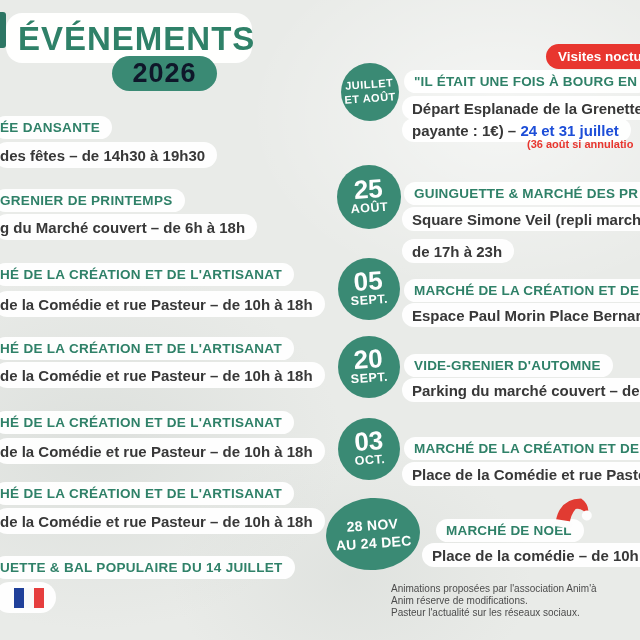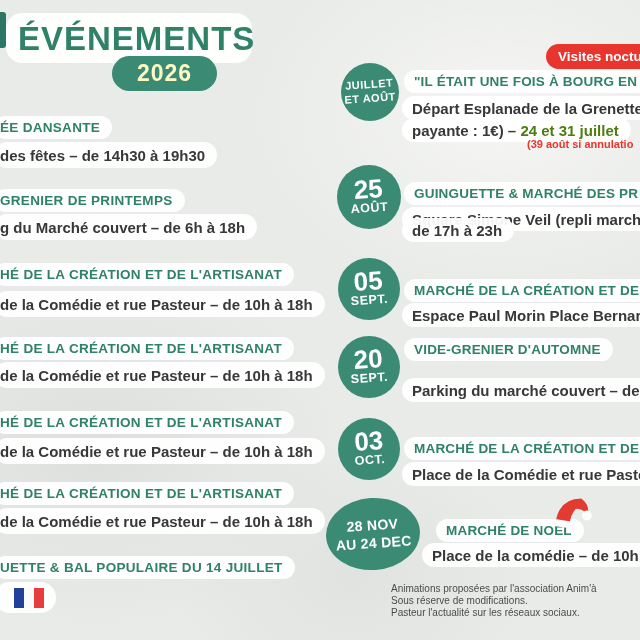--- a/index.html
+++ b/index.html
@@ -10,29 +10,29 @@
       radial-gradient(380px 280px at 15% 70%, rgba(205,210,206,.45), rgba(205,210,206,0) 65%),
       radial-gradient(300px 220px at 55% 90%, rgba(210,214,210,.4), rgba(210,214,210,0) 60%),
       #e9ebe8;
     font-family:"Liberation Sans", sans-serif;
   }
   .abs{position:absolute;}
   
   .hdr-box{left:6px;top:13px;width:246px;height:50px;background:rgba(255,255,255,.96);border-radius:16px;}
   .hdr-title{left:18px;top:20px;font-size:33px;font-weight:800;color:#2f8168;letter-spacing:1px;white-space:nowrap;}
   .year-pill{left:112px;top:56px;width:105px;height:35px;background:#3a8a74;border-radius:18px;
-    display:flex;align-items:center;justify-content:center;color:#fef9c3;font-weight:800;font-size:23px;letter-spacing:1px;}
+    display:flex;align-items:center;justify-content:center;color:#0f172a;font-weight:800;font-size:27px;letter-spacing:1px;}
   .corner-sliver{left:0;top:12px;width:6px;height:36px;background:#2d7664;border-radius:0 3px 3px 0;}
   
   .pill{background:rgba(255,255,255,.94);border-radius:16px;white-space:nowrap;line-height:1;}
   .ltitle{padding:5px 12px 4px 6px;left:-6px;font-size:13.5px;font-weight:800;color:#2f8168;letter-spacing:.3px;}
   .ldet{padding:6px 12px 5px 6px;left:-6px;font-size:15px;font-weight:700;color:#383838;}
   .rtitle{padding:5px 12px 4px 10px;font-size:13.5px;font-weight:800;color:#2f8168;letter-spacing:.2px;}
   .rdet{padding:5px 12px 4px 10px;font-size:15px;font-weight:700;color:#383838;}
-  .red-txt{color:#4d7c0f;}
+  .red-txt{color:#1d4ed8;}
   .rsmall{font-size:11px;font-weight:700;color:#e8362f;background:transparent;padding:0;}
   
   .circle{background:#3a8a74;border-radius:50%;display:flex;flex-direction:column;align-items:center;justify-content:center;color:#fff;}
   .c-txt{transform:rotate(-4deg);text-align:center;}
   .c-month-lines{font-size:11px;font-weight:800;letter-spacing:.5px;line-height:1.25;}
   .c-num{font-size:26px;font-weight:800;line-height:.9;display:block;}
   .c-mon{font-size:12.5px;font-weight:800;letter-spacing:.5px;display:block;}
   .ellipse{background:#3a8a74;border-radius:50%;display:flex;align-items:center;justify-content:center;color:#fff;transform:rotate(-4deg);}
   .e-txt{font-size:14px;font-weight:800;text-align:center;line-height:1.3;letter-spacing:.3px;}
   
@@ -90,48 +90,48 @@
     <div class="c-txt c-month-lines">
       <span>JUILLET</span><br>
       <span>ET AOÛT</span>
     </div>
   </div>
   <div class="abs pill rtitle" style="left:404px;top:70px">"IL ÉTAIT UNE FOIS À BOURG EN</div>
   <div class="abs pill rdet" style="left:402px;top:96px">Départ Esplanade de la Grenette</div>
   <div class="abs pill rdet" style="left:402px;top:118px">
     <span>payante : 1€) – </span><span class="red-txt">24 et 31 juillet</span>
   </div>
-  <div class="abs rsmall" style="left:527px;top:138px">(39 août si annulatio</div>
+  <div class="abs rsmall" style="left:527px;top:138px">(36 août si annulatio</div>
 
   <div class="abs circle" style="left:337px;top:165px;width:64px;height:64px;">
     <div class="c-txt">
       <span class="c-num">25</span>
       <span class="c-mon">AOÛT</span>
     </div>
   </div>
   <div class="abs pill rtitle" style="left:404px;top:182px">GUINGUETTE &amp; MARCHÉ DES PR</div>
   <div class="abs pill rdet" style="left:402px;top:207px">Square Simone Veil (repli march</div>
-  <div class="abs pill rdet" style="left:402px;top:218px">de 17h à 23h</div>
+  <div class="abs pill rdet" style="left:402px;top:239px">de 17h à 23h</div>
 
   <div class="abs circle" style="left:338px;top:258px;width:62px;height:62px;">
     <div class="c-txt">
       <span class="c-num">05</span>
       <span class="c-mon">SEPT.</span>
     </div>
   </div>
   <div class="abs pill rtitle" style="left:404px;top:279px">MARCHÉ DE LA CRÉATION ET DE</div>
   <div class="abs pill rdet" style="left:402px;top:303px">Espace Paul Morin Place Bernard</div>
 
   <div class="abs circle" style="left:338px;top:336px;width:62px;height:62px;">
     <div class="c-txt">
       <span class="c-num">20</span>
       <span class="c-mon">SEPT.</span>
     </div>
   </div>
-  <div class="abs pill rtitle" style="left:404px;top:338px">VIDE-GRENIER D'AUTOMNE</div>
+  <div class="abs pill rtitle" style="left:404px;top:354px">VIDE-GRENIER D'AUTOMNE</div>
   <div class="abs pill rdet" style="left:402px;top:378px">Parking du marché couvert – de</div>
 
   <div class="abs circle" style="left:338px;top:418px;width:62px;height:62px;">
     <div class="c-txt">
       <span class="c-num">03</span>
       <span class="c-mon">OCT.</span>
     </div>
   </div>
   <div class="abs pill rtitle" style="left:404px;top:437px">MARCHÉ DE LA CRÉATION ET DE</div>
   <div class="abs pill rdet" style="left:402px;top:462px">Place de la Comédie et rue Pasteu</div>
@@ -145,17 +145,17 @@
   <div class="abs pill rtitle" style="left:436px;top:519px">MARCHÉ DE NOËL</div>
   <div class="abs pill rdet" style="left:422px;top:543px">Place de la comédie – de 10h</div>
   <svg class="abs" style="left:545px;top:492px;transform:rotate(8deg)" width="48" height="42" viewBox="0 0 48 42">
     <path d="M12 31 Q13 8 34 5 Q44 10 43 22 Q38 14 30 16 Q26 22 26 32 Z" fill="#e13b32"></path>
     <circle cx="42" cy="21" r="5" fill="#fdfdfd"></circle>
     <rect x="9" y="29" width="20" height="7" rx="3.5" fill="#fdfdfd"></rect>
   </svg>
 
   <div class="abs footer">
     <div>Animations proposées par l'association Anim'à</div>
-    <div>Sous réserve de modifications.</div>
+    <div>Anim réserve de modifications.</div>
     <div>Pasteur l'actualité sur les réseaux sociaux.</div>
   </div>
 
 </div>
 
 </body></html>

